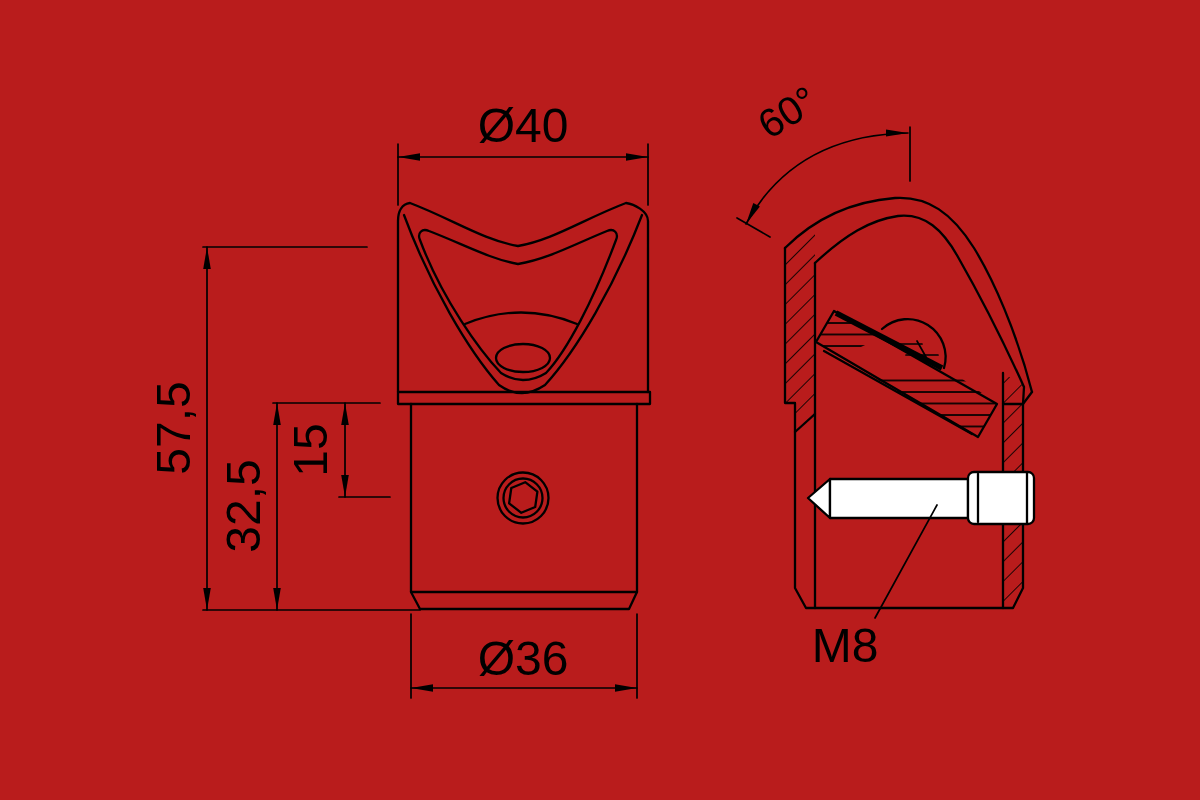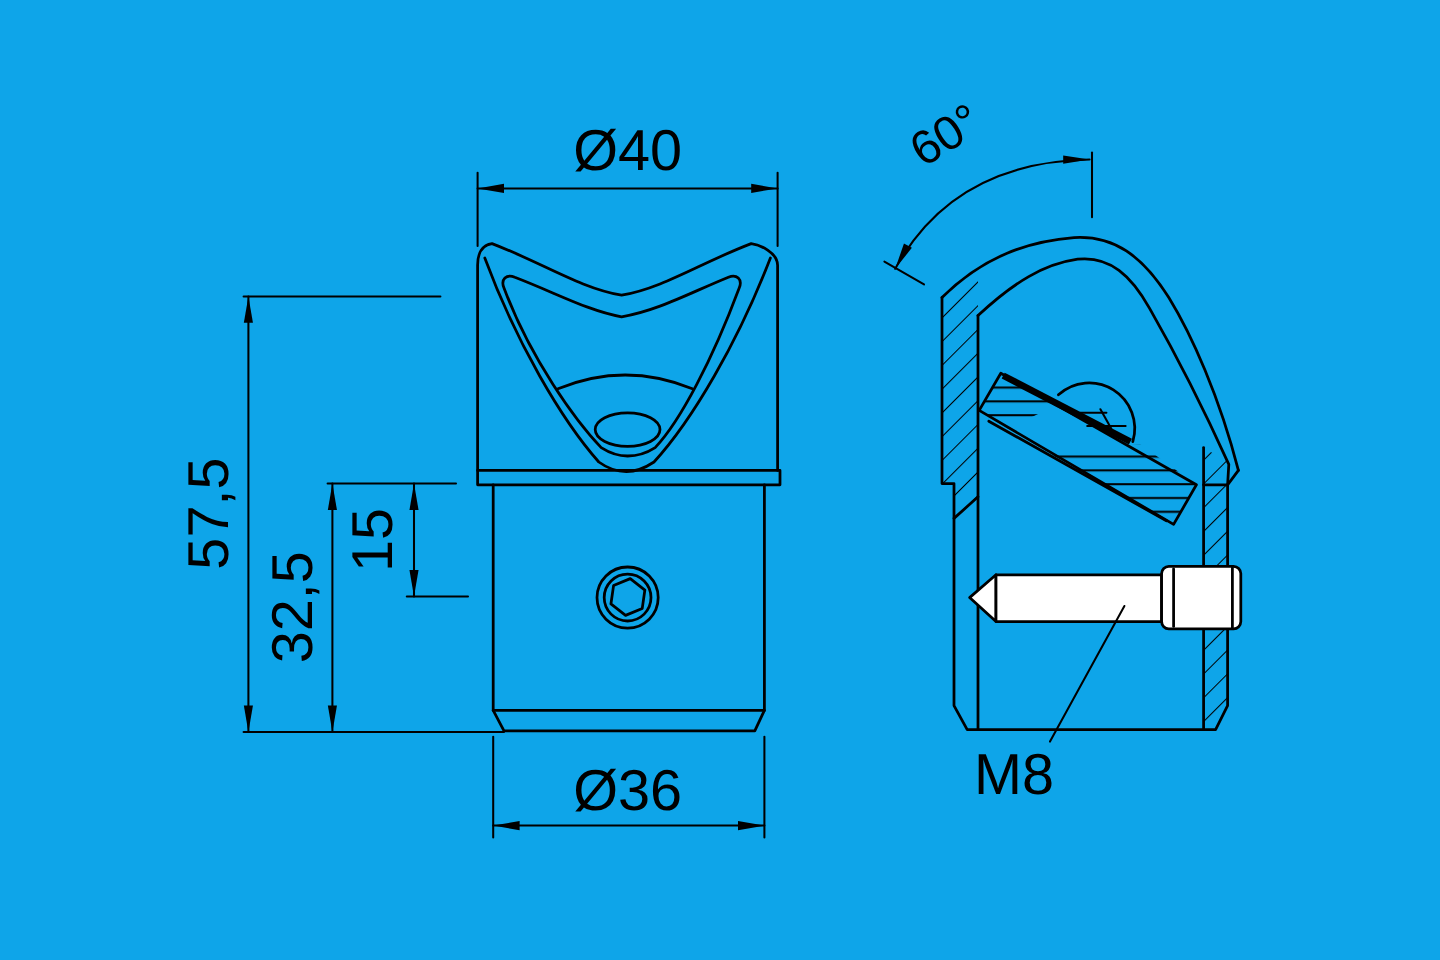--- a/index.html
+++ b/index.html
@@ -1,20 +1,20 @@
 <!DOCTYPE html>
 <html><head>
 <meta charset="utf-8">
 <style>
   html,body { margin:0; padding:0; }
   .canvas {
     position: relative;
     width: 1200px;
     height: 800px;
-    background: #0ea5e9;
+    background: #b91c1c;
     overflow: hidden;
     font-family: "Liberation Sans", sans-serif;
   }
   svg { display:block; }
   .ol   { fill:none; stroke:#000; stroke-width:2.3; stroke-linejoin:round; stroke-linecap:round; }
   .thin { fill:none; stroke:#000; stroke-width:1.7; stroke-linecap:round; }
   .thick{ fill:none; stroke:#000; stroke-width:5.5; stroke-linecap:butt; }
   .arrow{ fill:#000; stroke:none; }
   .wfill{ fill:#fff; stroke:#000; stroke-width:2.3; stroke-linejoin:round; }
   .dimtext  { font-size:48px; fill:#000; }

